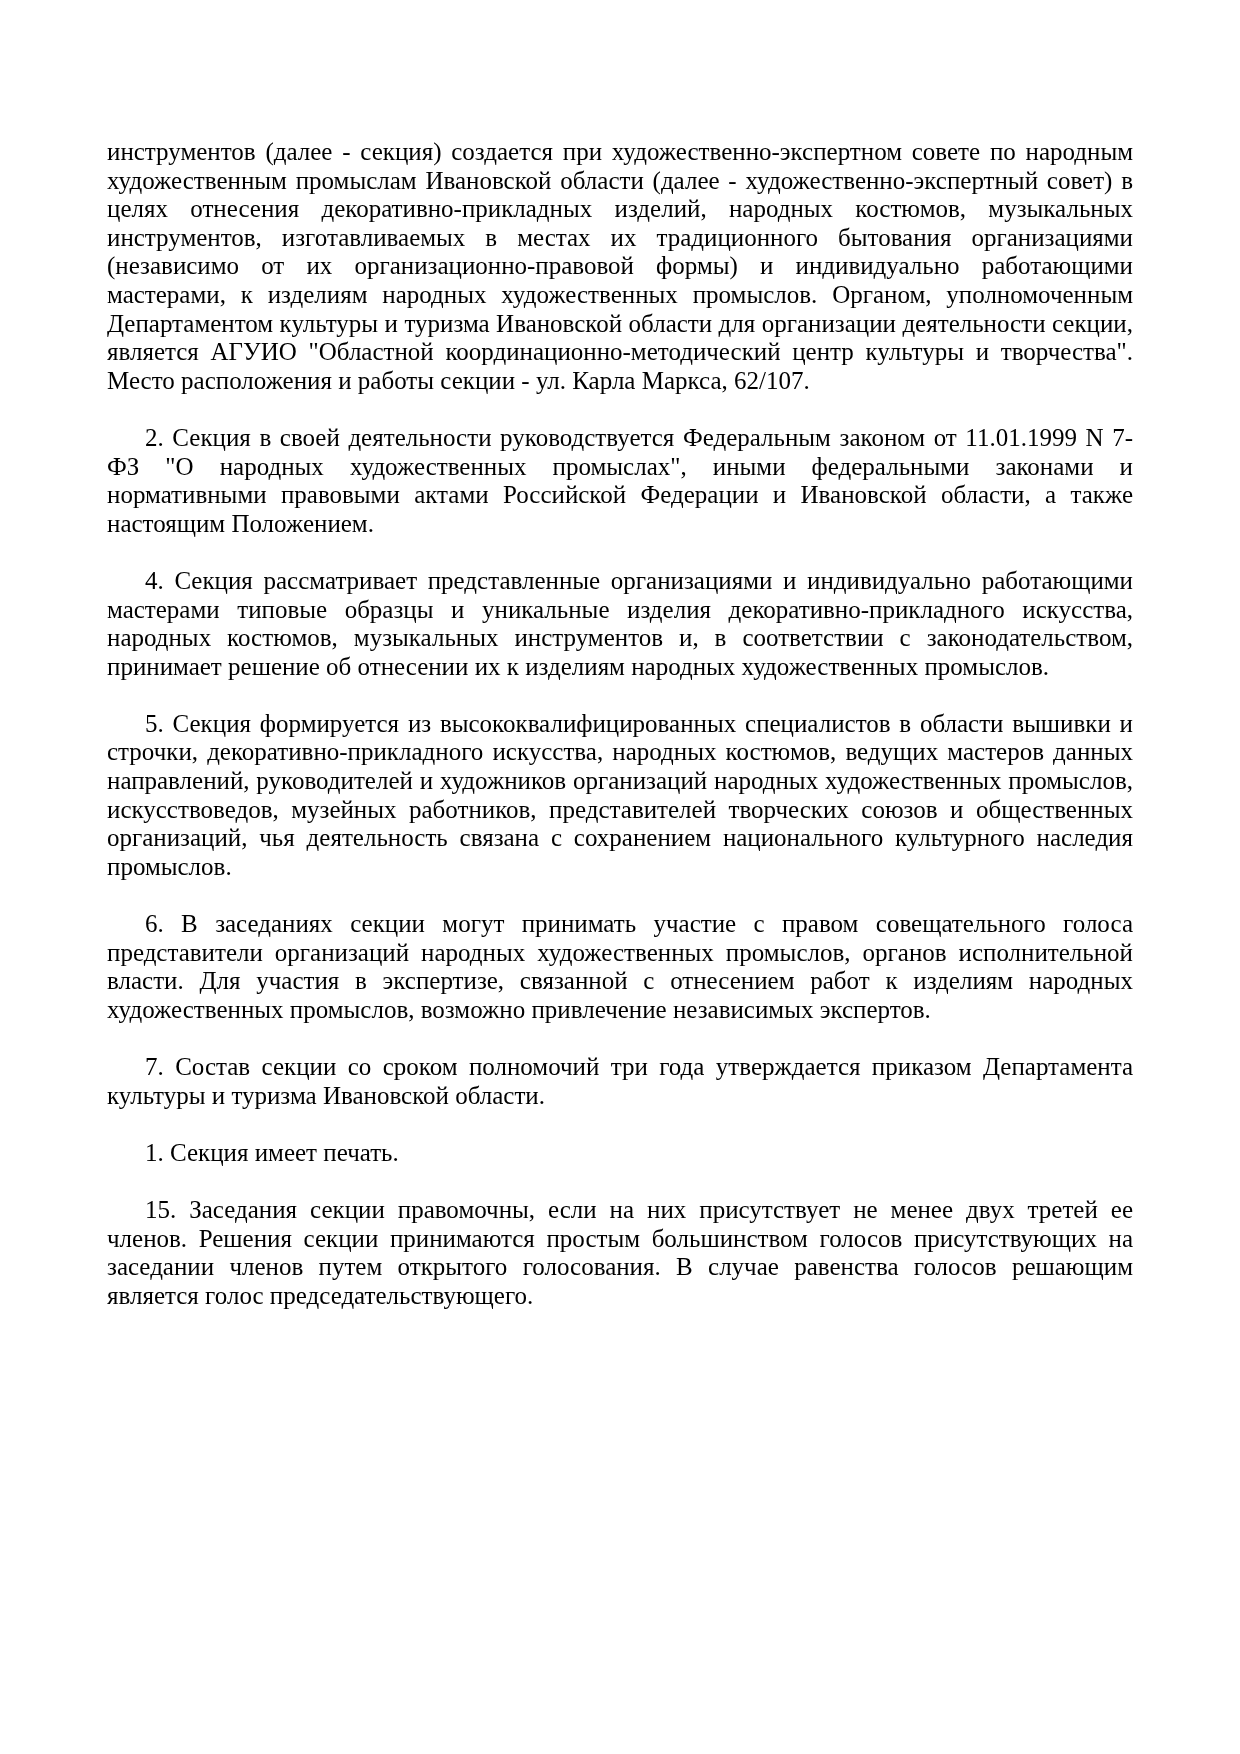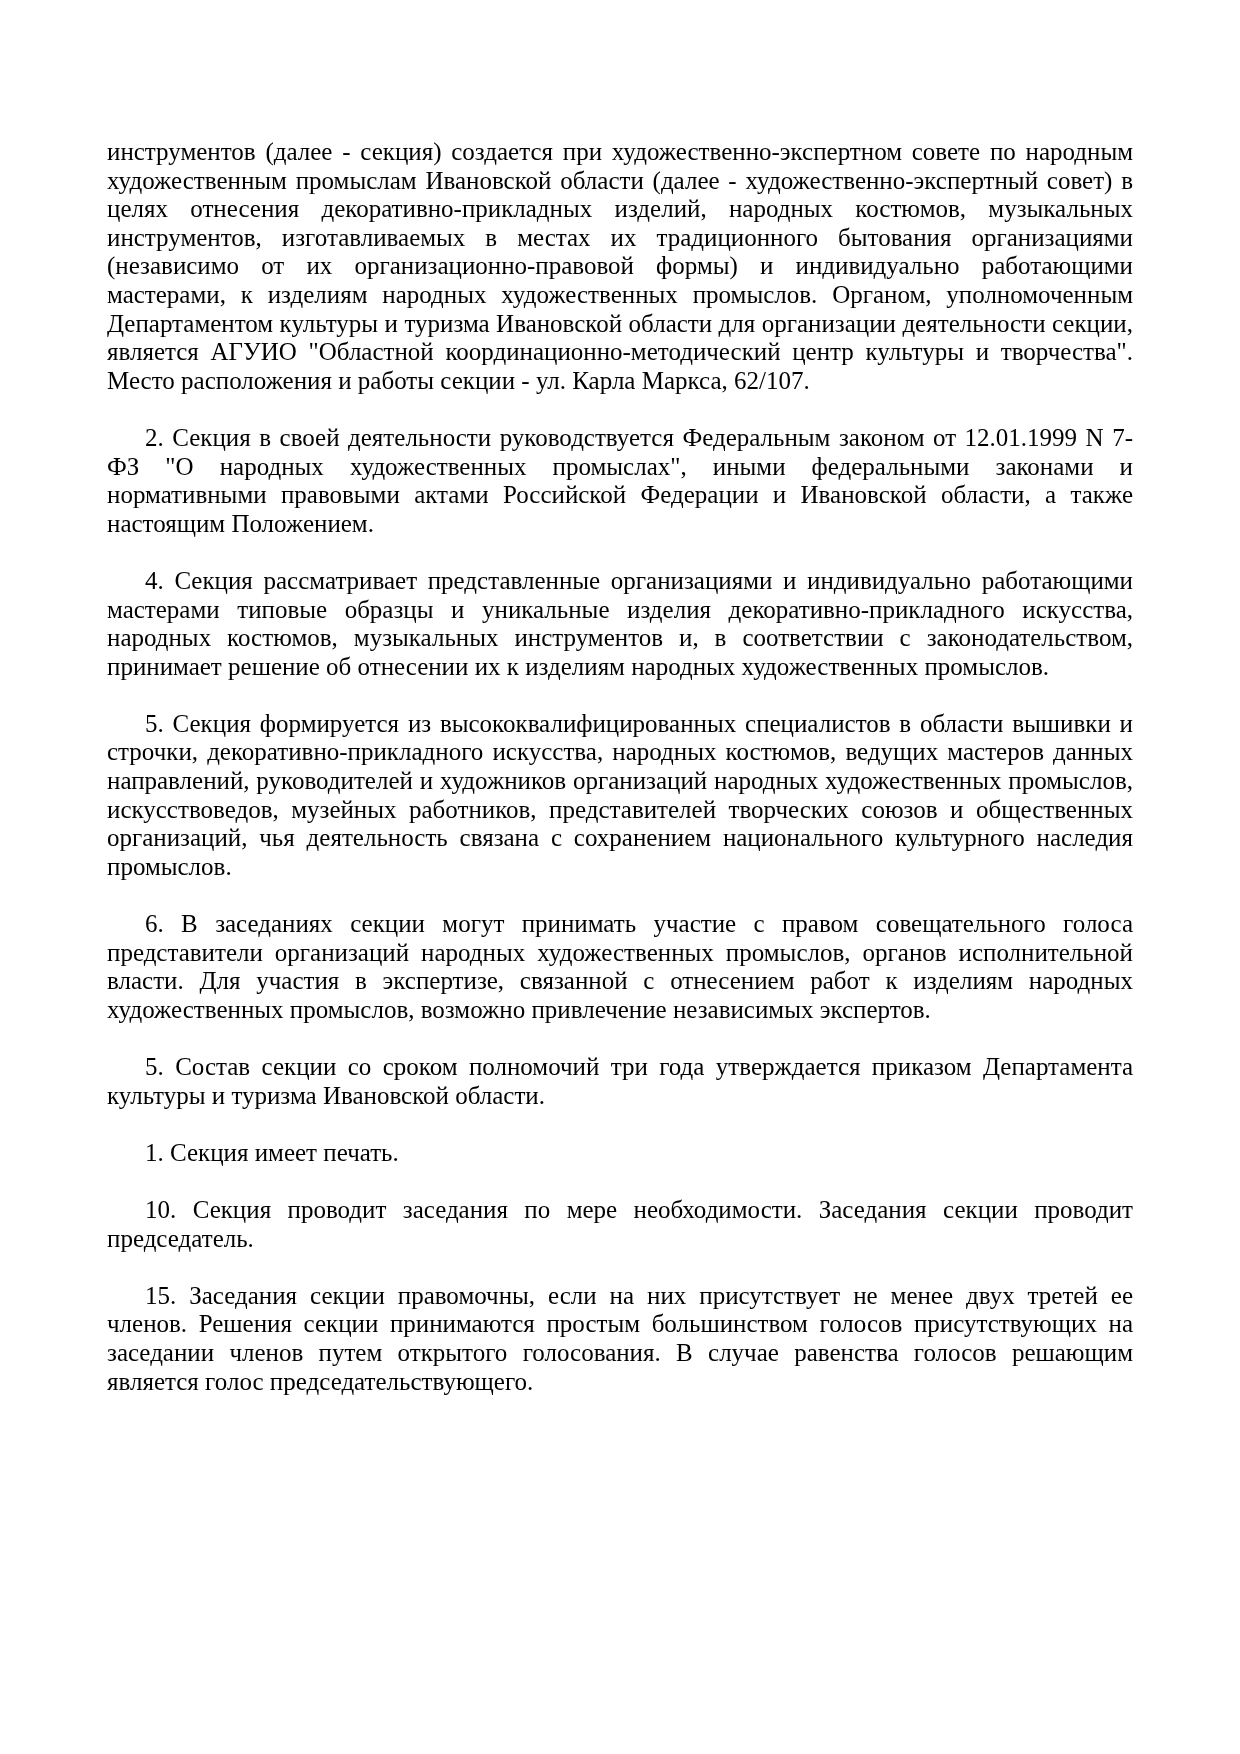--- a/index.html
+++ b/index.html
@@ -30,22 +30,21 @@
   .doc-body p:first-child {
     text-indent: 0;
   }
 </style>
 </head>
 <body>
 
 <div class="page">
   <div class="doc-body">
       <p>инструментов (далее - секция) создается при художественно-экспертном совете по народным художественным промыслам Ивановской области (далее - художественно-экспертный совет) в целях отнесения декоративно-прикладных изделий, народных костюмов, музыкальных инструментов, изготавливаемых в местах их традиционного бытования организациями (независимо от их организационно-правовой формы) и индивидуально работающими мастерами, к изделиям народных художественных промыслов. Органом, уполномоченным Департаментом культуры и туризма Ивановской области для организации деятельности секции, является АГУИО "Областной координационно-методический центр культуры и творчества". Место расположения и работы секции - ул. Карла Маркса, 62/107.</p>
-      <p>2. Секция в своей деятельности руководствуется Федеральным законом от 12.01.1999 N 7-ФЗ "О народных художественных промыслах", иными федеральными законами и нормативными правовыми актами Российской Федерации и Ивановской области, а также настоящим Положением.</p>
+      <p>2. Секция в своей деятельности руководствуется Федеральным законом от 11.01.1999 N 7-ФЗ "О народных художественных промыслах", иными федеральными законами и нормативными правовыми актами Российской Федерации и Ивановской области, а также настоящим Положением.</p>
       <p>4. Секция рассматривает представленные организациями и индивидуально работающими мастерами типовые образцы и уникальные изделия декоративно-прикладного искусства, народных костюмов, музыкальных инструментов и, в соответствии с законодательством, принимает решение об отнесении их к изделиям народных художественных промыслов.</p>
       <p>5. Секция формируется из высококвалифицированных специалистов в области вышивки и строчки, декоративно-прикладного искусства, народных костюмов, ведущих мастеров данных направлений, руководителей и художников организаций народных художественных промыслов, искусствоведов, музейных работников, представителей творческих союзов и общественных организаций, чья деятельность связана с сохранением национального культурного наследия промыслов.</p>
       <p>6. В заседаниях секции могут принимать участие с правом совещательного голоса представители организаций народных художественных промыслов, органов исполнительной власти. Для участия в экспертизе, связанной с отнесением работ к изделиям народных художественных промыслов, возможно привлечение независимых экспертов.</p>
-      <p>5. Состав секции со сроком полномочий три года утверждается приказом Департамента культуры и туризма Ивановской области.</p>
+      <p>7. Состав секции со сроком полномочий три года утверждается приказом Департамента культуры и туризма Ивановской области.</p>
       <p>1. Секция имеет печать.</p>
-      <p>10. Секция проводит заседания по мере необходимости. Заседания секции проводит председатель.</p>
       <p>15. Заседания секции правомочны, если на них присутствует не менее двух третей ее членов. Решения секции принимаются простым большинством голосов присутствующих на заседании членов путем открытого голосования. В случае равенства голосов решающим является голос председательствующего.</p>
     </div>
 </div>
 
 </body></html>

